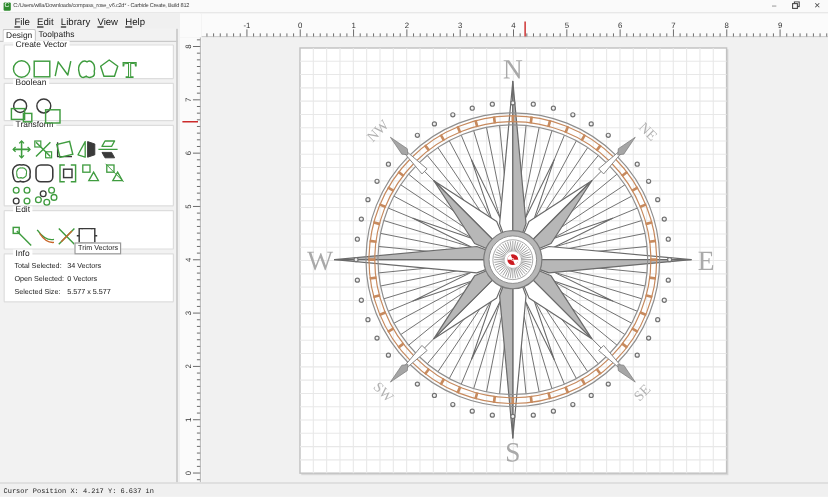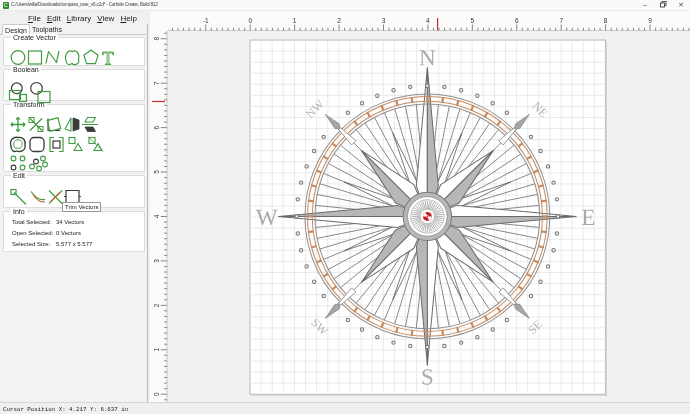--- a/index.html
+++ b/index.html
@@ -5,21 +5,21 @@
 * { margin:0; padding:0; box-sizing:border-box; }
 html,body { width:690px; height:414px; overflow:hidden; font-family:"Liberation Sans",sans-serif; }
 #app { position:relative; width:690px; height:414px; background:#f1f1f1; }
 #titlebar { position:absolute; left:0; top:0; width:690px; height:11px; background:#fafafa; border-bottom:1px solid #e8e8e8; font-size:4.7px; color:#444; letter-spacing:-0.1px; }
 #titlebar .ticon { position:absolute; left:2.5px; top:2px; width:6.5px; height:6.5px; background:#2e8b2e; border-radius:1px; color:#fff; font-size:5.5px; text-align:center; line-height:7px; }
 #titlebar .ttext { position:absolute; left:11px; top:2px; letter-spacing:-0.2px; }
 #winbtns { position:absolute; right:0px; top:1px; font-size:6.5px; color:#444; }
 #winbtns span { display:inline-block; width:18px; text-align:center; }
 #menubar { position:absolute; left:0; top:11px; width:150px; height:13px; background:#f0f0f0; font-size:8px; color:#1a1a1a; }
 #menubar span { display:inline-block; margin-left:6px; margin-top:2.5px; }
-#menubar span:first-child { margin-left:0;padding-left:28px; }
+#menubar span:first-child { margin-left:12px; }
 #menubar u { text-decoration:underline; }
 #panel { position:absolute; left:0; top:24px; width:148px; height:378px; background:#f2f2f2; border-right:1px solid #b8b8b8; }
 .tabs { position:absolute; left:0; top:0; width:148px; height:11px; border-bottom:1px solid #c9c9c9; }
 .tab { position:absolute; top:0; height:11px; font-size:7px; color:#222; text-align:center; line-height:11px; }
 .tab.active { left:2px; width:28px; background:#fff; border:1px solid #c9c9c9; border-bottom:none; border-radius:2px 2px 0 0; }
 .tab.inactive { left:30px; width:34px; }
 .group { position:absolute; left:3px; width:142px; background:#fff; border:1px solid #ddd; border-radius:1px; }
 .glabel { position:absolute; left:7px; top:-4px; background:#fff; padding:0 2px; font-size:7px; color:#222; }
 .itext { position:absolute; font-size:6px; color:#222; }
 #tooltip { position:absolute; left:62px; top:178px; height:10px; background:#fff; border:1px solid #999; font-size:6px; color:#222; padding:0 2px; line-height:9px; white-space:nowrap; z-index:20; }

